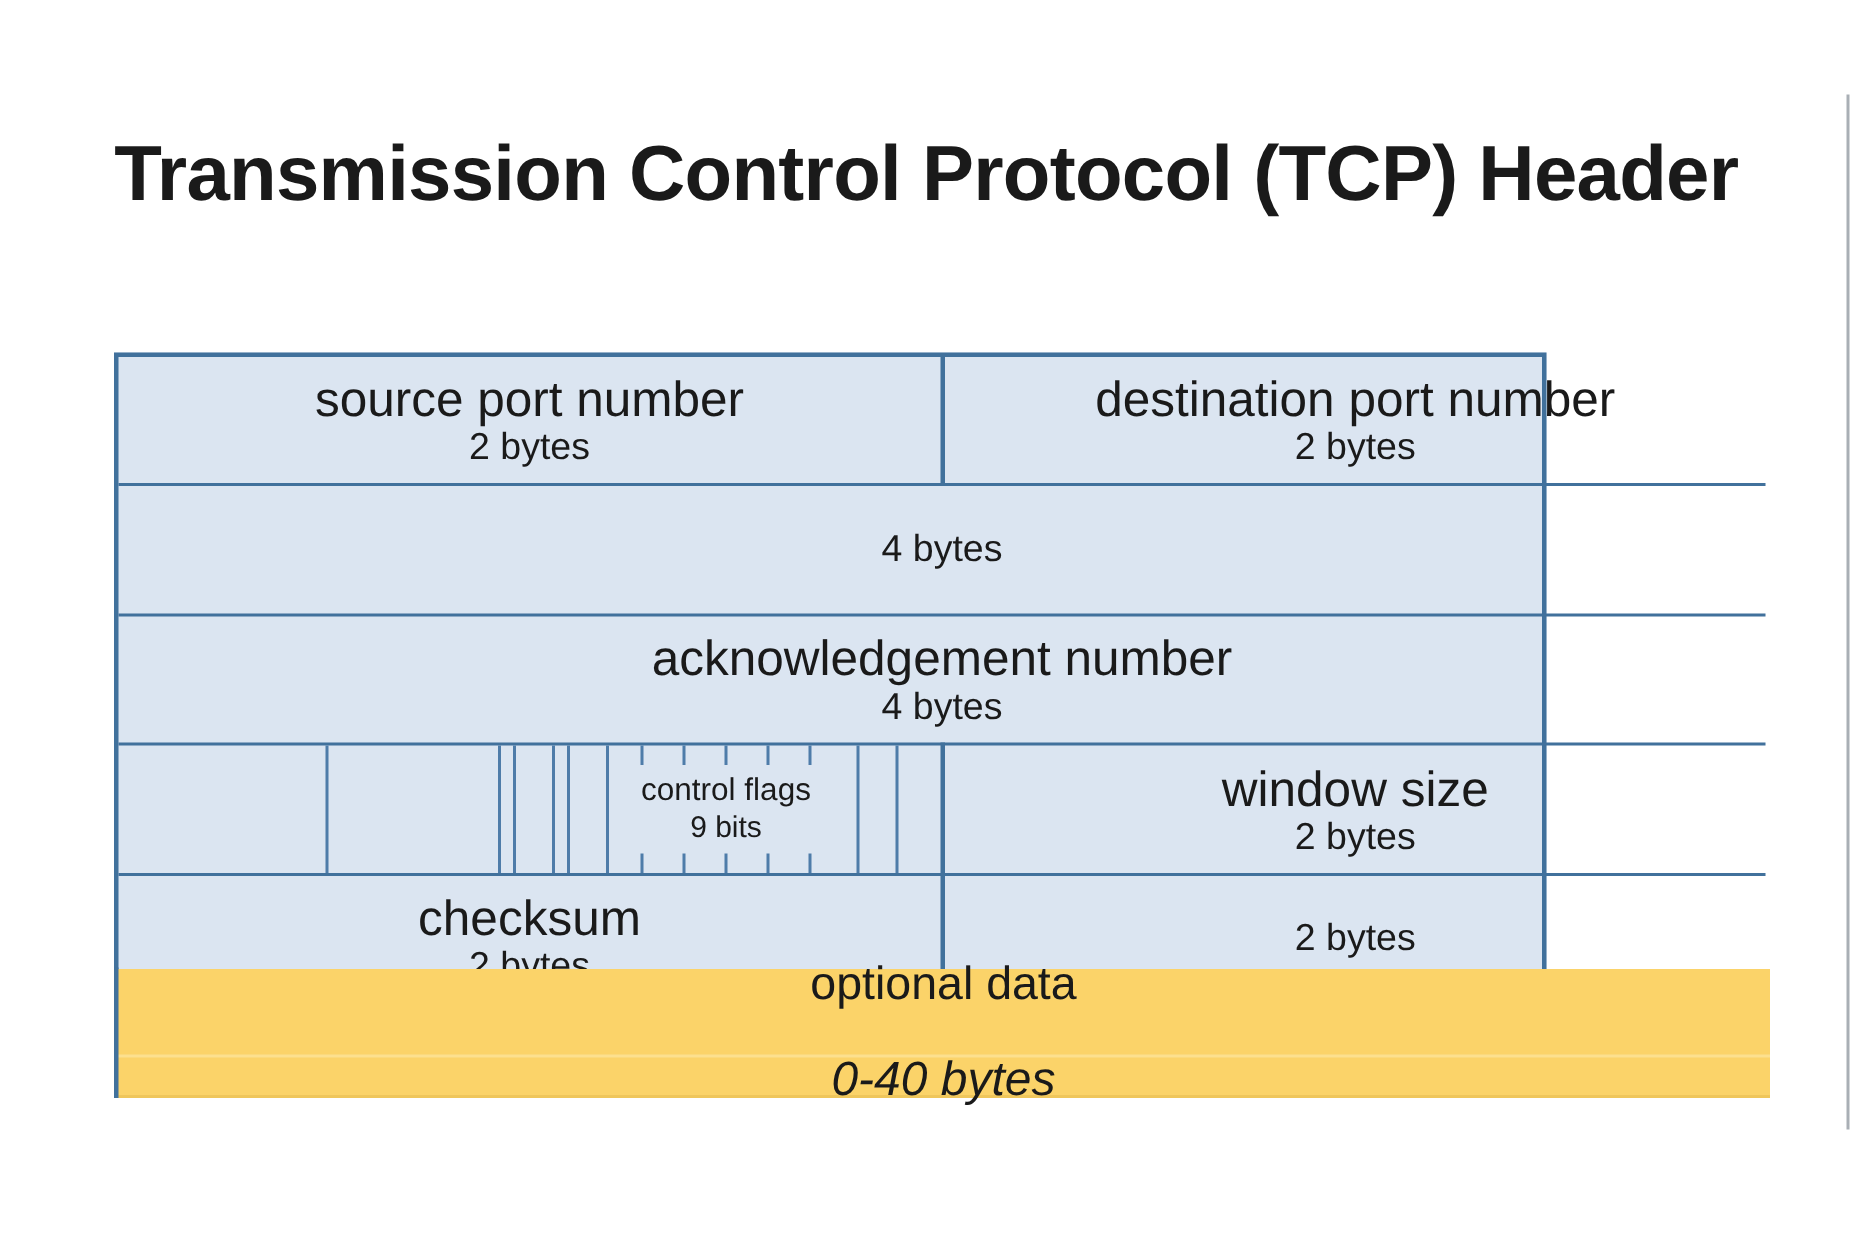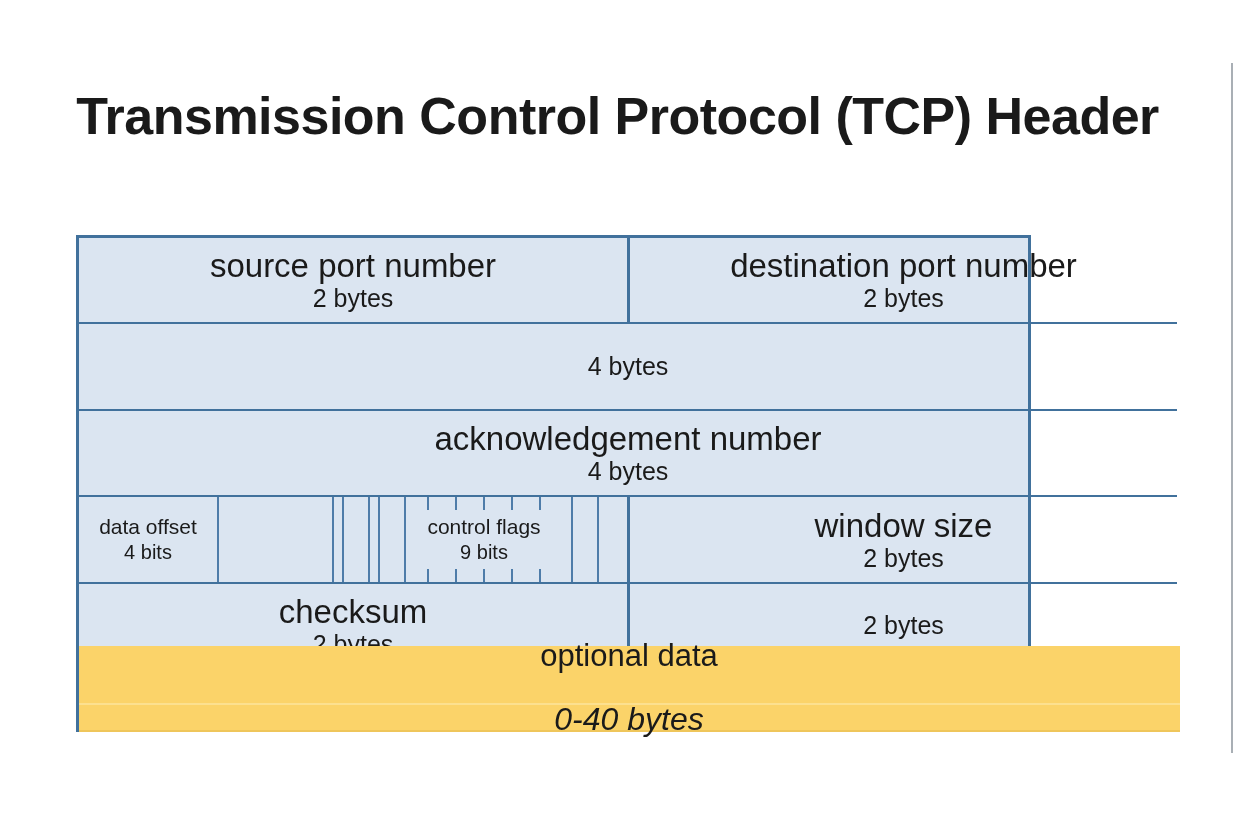--- a/index.html
+++ b/index.html
@@ -107,24 +107,20 @@
     <div class="tick" style="left:376px; top:259px"></div>
     <div class="tick" style="left:404px; top:259px"></div>
     <div class="tick" style="left:432px; top:259px"></div>
     <div class="tick" style="left:460px; top:259px"></div>
     <div class="tick" style="left:348px; top:331px"></div>
     <div class="tick" style="left:376px; top:331px"></div>
     <div class="tick" style="left:404px; top:331px"></div>
     <div class="tick" style="left:432px; top:331px"></div>
     <div class="tick" style="left:460px; top:331px"></div>
 
-    <div class="cell small" style="left:0; top:259px; width:138px; height:85px">
-      <div class="main">data offset</div>
-      <div class="sub">4 bits</div>
-    </div>
     <div class="cell small" style="left:305px; top:259px; width:200px; height:85px; z-index:2">
       <div class="main">control flags</div>
       <div class="sub">9 bits</div>
     </div>
     <div class="cell" style="left:551px; top:259px; width:547px; height:85px">
       <div class="main">window size</div>
       <div class="sub">2 bytes</div>
     </div>
 
     <div class="cell" style="left:0; top:346px; width:548px; height:84px">

